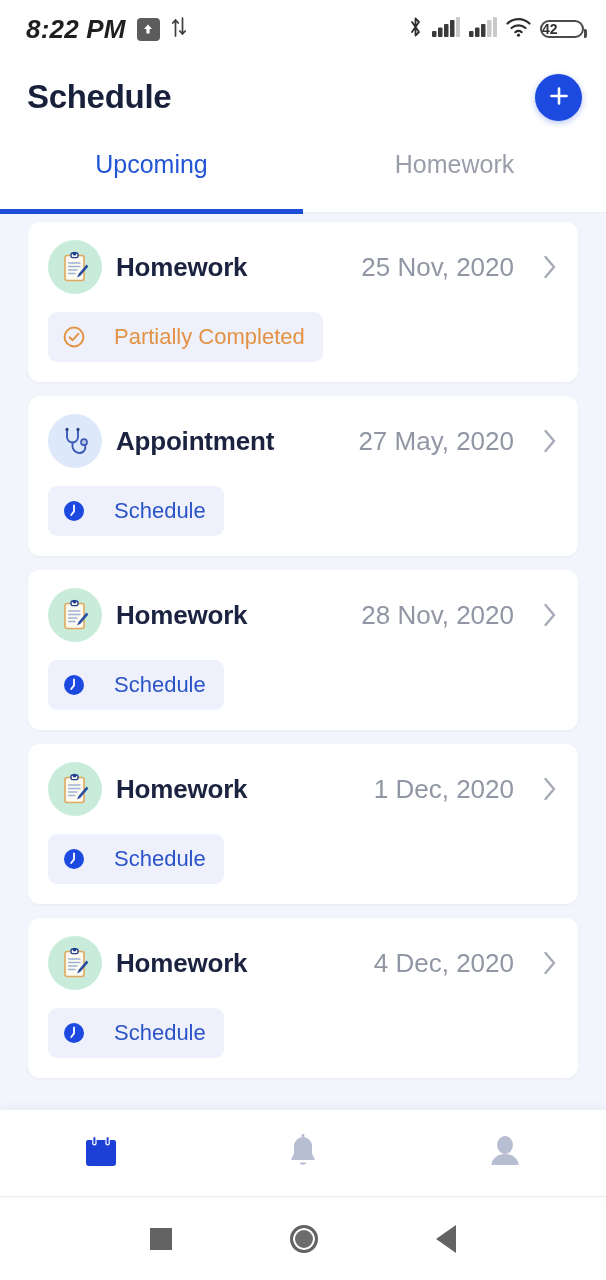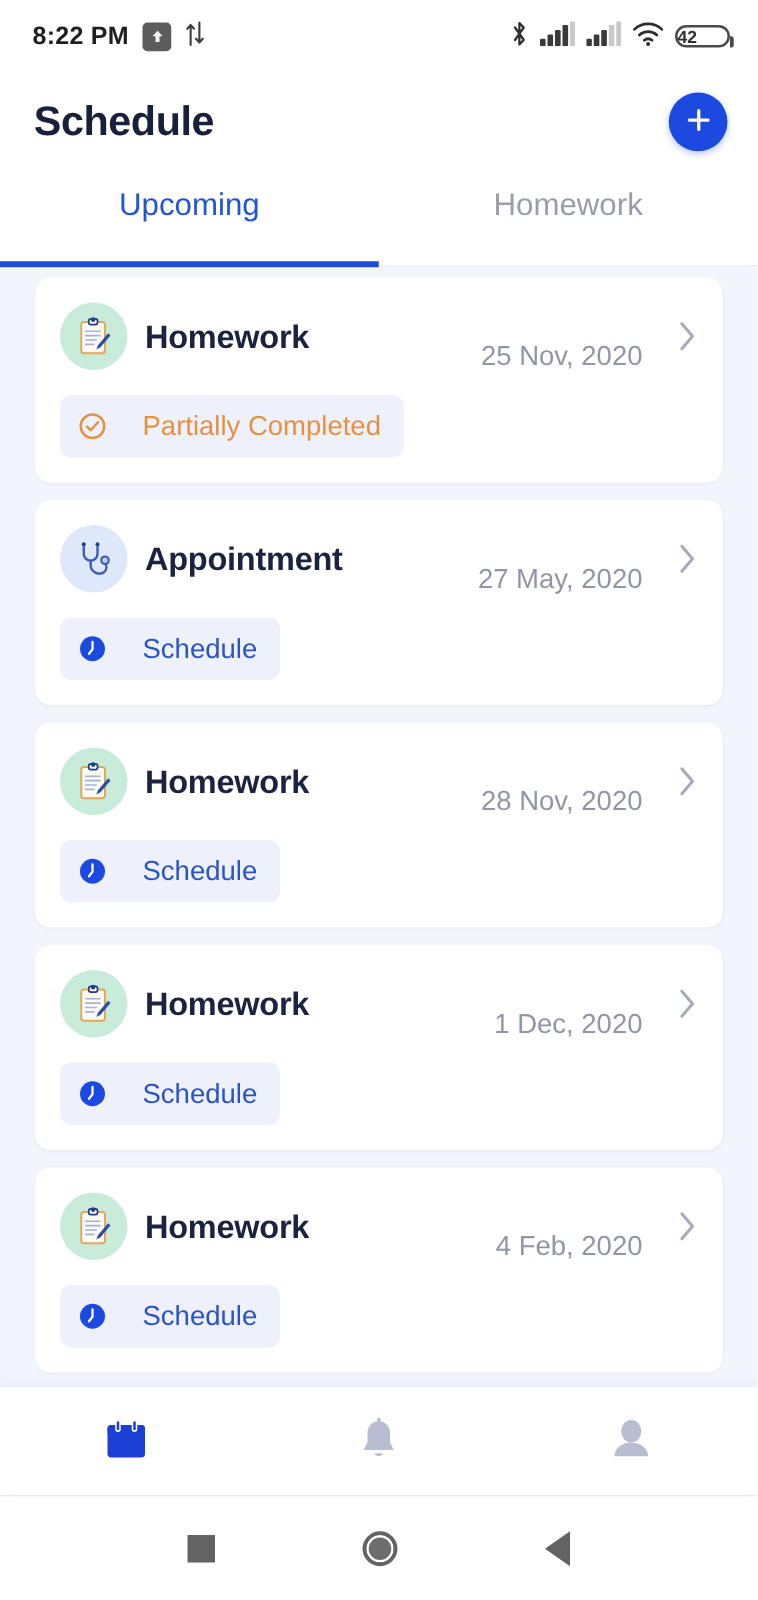--- a/index.html
+++ b/index.html
@@ -30,24 +30,25 @@
     align-items: center;
     justify-content: space-between;
     padding: 0 22px 0 26px;
   }
   .status-left {
     display: flex;
     align-items: center;
     gap: 11px;
   }
   .status-time {
-    font-size: 20px;
+    font-size: 26px;
     font-weight: bold;
     color: #1f1f1f;
     letter-spacing: 0.2px;
+    font-style: italic;
   }
   .upload-badge {
     width: 23px; height: 23px;
     background: #5c5c5c;
     border-radius: 4px;
     display: flex; align-items: center; justify-content: center;
   }
   .status-right {
     display: flex;
     align-items: center;
@@ -173,24 +174,23 @@
   .icon-homework { background: #c8ecd9; }
   .icon-appointment { background: #dde8fa; }
   .card-title {
     flex: 1 1 auto;
     font-size: 26px;
     font-weight: bold;
     color: #1b2340;
     letter-spacing: -0.2px;
   }
   .card-date {
-    font-size: 22px;
+    font-size: 26px;
     color: #9096a4;
     white-space: nowrap;
-    margin-top: 32px;
   }
   .chevron {
     margin-left: 14px;
     flex: 0 0 auto;
     display: flex; align-items: center;
   }
   .badge {
     display: inline-flex;
     align-items: center;
     gap: 28px;
@@ -465,21 +465,21 @@
           <div class="card-icon icon-homework">
             <svg width="36" height="36" viewBox="0 0 36 36">
               <rect x="8" y="6.5" width="19" height="25" rx="2.2" fill="#fdfaf2" stroke="#e0a95f" stroke-width="1.6"></rect>
               <rect x="14" y="4" width="7" height="4.6" rx="1.6" fill="#fdfaf2" stroke="#1f3e8c" stroke-width="1.4"></rect>
               <circle cx="17.5" cy="4.6" r="1.9" fill="#1f3e8c"></circle>
               <path d="M11.5 14 H23 M11.5 17.5 H23 M11.5 21 H20 M11.5 24.5 H18" stroke="#9fb3d8" stroke-width="1.3" stroke-linecap="round"></path>
               <path d="M29.5 15.5 L21.5 25 L20 28.5 L23.4 26.8 L31.4 17.4 Z" fill="#2b4fa0"></path>
             </svg>
           </div>
           <div class="card-title">Homework</div>
-          <div class="card-date">4 Feb, 2020</div>
+          <div class="card-date">4 Dec, 2020</div>
           <div class="chevron">
             <svg width="16" height="26" viewBox="0 0 16 26">
               <path d="M3.5 3 L12 13 L3.5 23" stroke="#a7abb8" stroke-width="2.4" fill="none" stroke-linecap="round" stroke-linejoin="round"></path>
             </svg>
           </div>
         </div>
         <div class="badge badge-schedule">
           <span class="badge-icon">
             <svg width="24" height="24" viewBox="0 0 24 24">
               <circle cx="12" cy="12" r="10" fill="#1c4ae0"></circle>

